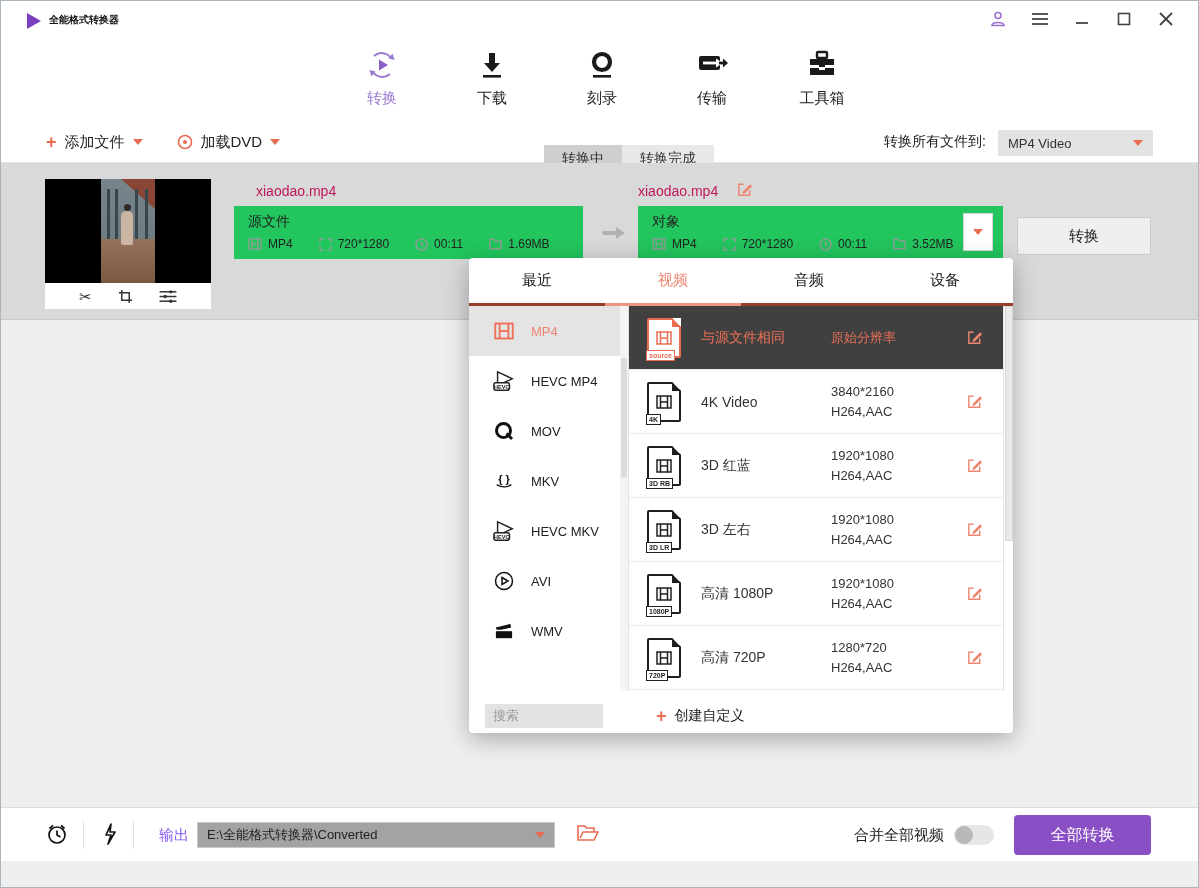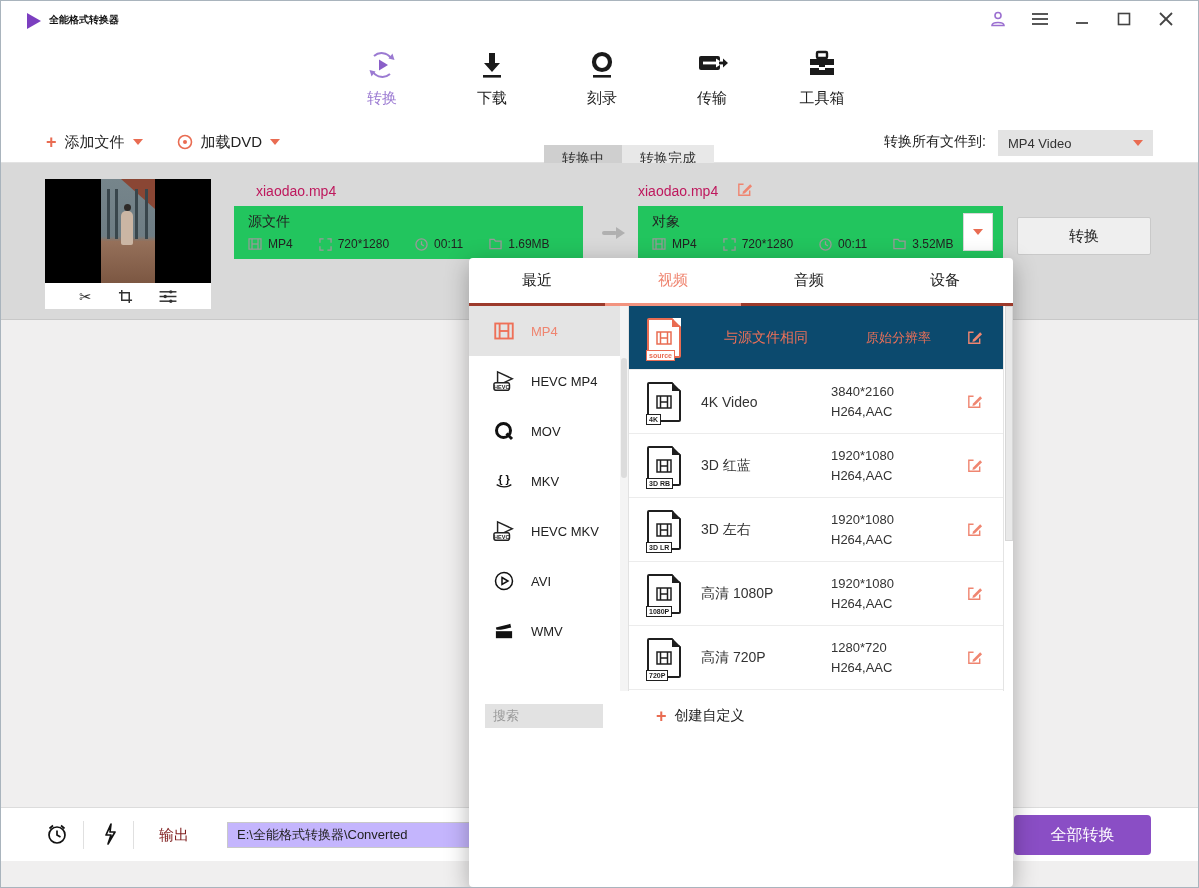--- a/index.html
+++ b/index.html
@@ -56,59 +56,59 @@
   .meta-row .gap { width:14px; }
   .flow-arrow { position:absolute; left:600px; top:62px; color:#adadad; }
   .tgt-drop { position:absolute; left:962px; top:50px; width:30px; height:38px; background:#fff; border:1px solid #d8d8d8; display:flex; align-items:center; justify-content:center; cursor:pointer; }
   .row-convert { position:absolute; left:1016px; top:54px; width:134px; height:38px; background:#efefef; border:1px solid #c9c9c9; border-radius:2px; font-size:15px; color:#222; display:flex; align-items:center; justify-content:center; cursor:pointer; }
   .edit-ic { color:#ef8570; cursor:pointer; }
 
   
   .mainarea { position:absolute; left:0; top:318px; width:100%; height:488px; background:#f0efef; border-top:1px solid #c8c8c8; }
 
   
-  .popup { position:absolute; left:468px; top:257px; width:544px; height:629px; background:#fff; border-radius:4px; box-shadow:0 6px 24px rgba(0,0,0,.3); z-index:10; }
+  .popup { position:absolute; left:468px; top:257px; width:544px; height:475px; background:#fff; border-radius:4px; box-shadow:0 6px 24px rgba(0,0,0,.3); z-index:10; }
   .ptabs { display:flex; height:48px; border-bottom:3px solid #9c3a2b; }
   .ptab { flex:1; display:flex; align-items:center; justify-content:center; font-size:15px; color:#222; cursor:pointer; position:relative; }
   .ptab.active { color:#ef8570; }
   .ptab.active::after { content:""; position:absolute; left:0; right:0; bottom:-3px; height:3px; background:#f2937f; }
   .pbody { display:flex; height:385px; }
   .pleft { width:160px; border-right:1px solid #e2e2e2; overflow:hidden; position:relative; }
   .fmt-item { height:50px; display:flex; align-items:center; gap:14px; padding-left:22px; cursor:pointer; color:#222; }
   .fmt-item .fic { width:26px; display:flex; justify-content:center; color:#222; }
   .fmt-item .flbl { font-size:13px; }
   .fmt-item.sel { background:#e4e4e4; color:#ef8570; }
   .fmt-item.sel .fic { color:#ee7058; }
   .pleft-scroll { position:absolute; right:0; top:0; width:8px; height:100%; background:#f4f4f4; }
   .pleft-scroll .thumbbar { position:absolute; left:1px; top:52px; width:6px; height:120px; background:#dcdcdc; border-radius:3px; }
   .pright { flex:1; position:relative; overflow:hidden; }
   .preset { height:64px; display:flex; align-items:center; border-bottom:1px solid #ececec; padding:0 30px 0 18px; cursor:pointer; }
-  .preset.sel { background:#0c4a6e; color:#ee7058;text-align:center; }
+  .preset.sel { background:#404040; color:#ee7058; }
   .preset .doc { margin-right:20px; }
   .preset .pname { width:130px; font-size:14px; }
   .preset .pres { flex:1; font-size:13px; line-height:20px; }
   .preset.sel .pname, .preset.sel .pres { color:#ee7058; }
   .doc { width:34px; height:40px; border:2px solid currentColor; border-radius:2px; position:relative; display:flex; align-items:center; justify-content:center; background:#fff; }
   .doc .fold { position:absolute; right:-2px; top:-2px; width:0; height:0; border-top:9px solid #fff; border-left:9px solid transparent; }
   .doc .fold::before { content:""; position:absolute; left:-9px; top:-9px; width:0; height:0; border-bottom:9px solid currentColor; border-right:9px solid transparent; }
   .doc .badge { position:absolute; left:-3px; bottom:-5px; background:#fff; border:1px solid currentColor; font-size:7px; font-weight:bold; padding:0 2px; line-height:9px; letter-spacing:0; white-space:nowrap; }
   .pright-scroll { position:absolute; right:0; top:0; width:10px; height:100%; background:#fff; border-left:1px solid #e4e4e4; }
   .pright-scroll .thumbbar { position:absolute; left:1px; top:0; width:8px; height:235px; background:#e9e9e9; border:1px solid #d7d7d7; }
   .pfoot { height:49px; display:flex; align-items:center; }
   .psearch { margin-left:16px; width:118px; height:24px; background:#e2e2e2; border:none; outline:none; font-size:13px; padding:0 8px; color:#555; font-family:inherit; }
   .psearch::placeholder { color:#999; }
   .create-custom { margin-left:53px; display:flex; align-items:center; gap:8px; font-size:14px; color:#222; cursor:pointer; }
   .plus-o { color:#e96c52; font-size:18px; font-weight:bold; line-height:1; }
 
   
   .footer { position:absolute; left:0; top:806px; width:100%; height:54px; background:#fff; border-top:1px solid #dcdcdc; }
   .f-ic { position:absolute; top:14px; color:#111; cursor:pointer; }
   .vdiv { position:absolute; top:13px; width:1px; height:28px; background:#e0e0e0; }
-  .out-label { position:absolute; left:158px; top:18px; font-size:15px; color:#7f1d1d; }
-  .out-path { position:absolute; left:196px; top:14px; width:358px; height:26px; background:#c4b5fd; border:1px solid #c9c9c9; display:flex; align-items:center; justify-content:space-between; padding:0 9px; font-size:13px; color:#222; cursor:pointer;margin-left:30px; }
+  .out-label { position:absolute; left:158px; top:18px; font-size:15px; color:#8b5cf6; }
+  .out-path { position:absolute; left:196px; top:14px; width:358px; height:26px; background:#a3a3a3; border:1px solid #c9c9c9; display:flex; align-items:center; justify-content:space-between; padding:0 9px; font-size:13px; color:#222; cursor:pointer; }
   .merge-label { position:absolute; right:254px; top:18px; font-size:15px; color:#222;margin-left:36px; }
   .toggle { position:absolute; right:204px; top:17px; width:40px; height:20px; border-radius:10px; background:#e6e6e6; cursor:pointer; }
   .toggle .knob { position:absolute; left:1px; top:1px; width:18px; height:18px; border-radius:50%; background:#b9b9b9; }
   .btn-convert-all { position:absolute; right:47px; top:7px; width:137px; height:40px; background:#8a4ec5; border-radius:4px; color:#fff; font-size:16px; display:flex; align-items:center; justify-content:center; cursor:pointer; }
   .bottomstrip { position:absolute; left:0; top:860px; width:100%; height:28px; background:#f0efef; }
 
   .orange { color:#e96c52; }
 </style>
 </head>
 <body>

